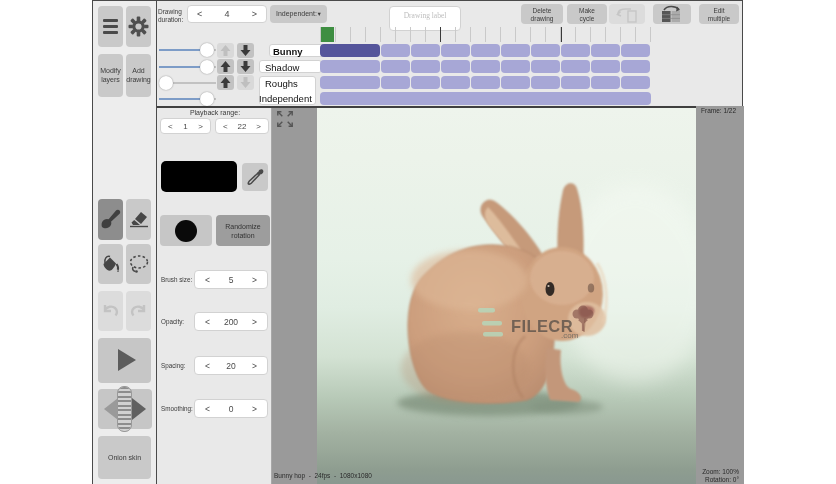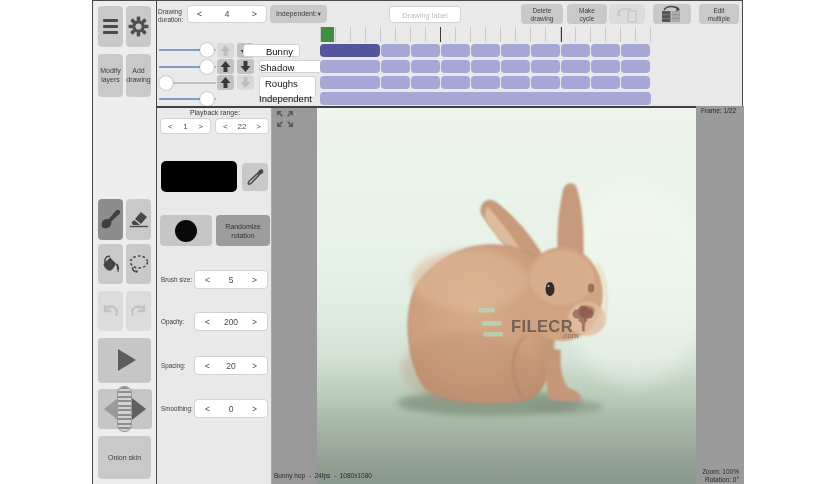--- a/index.html
+++ b/index.html
@@ -114,21 +114,21 @@
 
   <div class="btn" style="left:5px;top:435px;width:53px;height:43px;font-size:7px;line-height:43px;">Onion skin</div>
 
   <div class="lbl" style="left:65px;top:7px;width:30px;font-size:6.5px;line-height:7.5px;">Drawing duration:</div>
   <div class="whitebox spintxt" style="left:94px;top:4px;width:80px;height:18px;font-size:9px;padding:0 9px;">
     <span>&lt;</span>
       <span>4</span>
       <span>&gt;</span>
   </div>
   <div class="btn" style="left:177px;top:4px;width:57px;height:18px;font-size:7px;line-height:18px;text-align:left;padding-left:6px;">Independent:<span class="abs" style="right:5px;top:0;font-size:5.5px;">▼</span></div>
-  <div class="whitebox" style="left:296px;top:5px;width:72px;height:17px;color:#bdbdbd;font-size:7.5px;line-height:17px;text-align:center;">Drawing label</div>
+  <div class="whitebox" style="left:296px;top:5px;width:72px;height:25px;color:#bdbdbd;font-size:7.5px;line-height:17px;text-align:center;font-family:Liberation Serif, serif;">Drawing label</div>
 
   <div class="btn" style="left:428px;top:3px;width:42px;height:20px;font-size:6.5px;line-height:8px;padding-top:2.5px;">Delete<br>drawing</div>
   <div class="btn" style="left:474px;top:3px;width:40px;height:20px;font-size:6.5px;line-height:8px;padding-top:2.5px;">Make<br>cycle</div>
   <div class="btn btndis" style="left:516px;top:3px;width:36px;height:20px;">
     <svg class="abs" style="left:6px;top:2px;" width="24" height="17" viewBox="0 0 24 17">
       <path d="M3 8 C3 4 7 3 11 3 L16 3" fill="none" stroke="#c6c6c6" stroke-width="1.6"></path>
       <path d="M5.5 5.5 L2.5 8.5 L6 10" fill="none" stroke="#c6c6c6" stroke-width="1.6"></path>
       <rect x="13" y="5" width="8" height="11" fill="none" stroke="#c6c6c6" stroke-width="1.4"></rect>
     </svg>
   </div>
@@ -340,21 +340,21 @@
         </svg>
       </div>
     </div>
     <div class="abs" style="left:144px;top:41.75px;">
       <div class="abs" style="width:17px;height:15px;background:#c2c2c2;border-radius:3px;">
         <svg width="15" height="15" viewBox="0 0 15 15" style="position:absolute;left:1px;top:0;">
           <path d="M7.5 13 L12.5 7 L9.5 7 L9.5 2 L5.5 2 L5.5 7 L2.5 7 Z" fill="#3a3a3a"></path>
         </svg>
       </div>
     </div>
-    <div class="whitebox" style="left:150px;top:42.5px;width:57px;height:13.5px;border-radius:3px;font-size:9.5px;line-height:13.5px;padding-left:22px;color:#111;font-weight:normal;">Bunny</div>
+    <div class="whitebox" style="left:176px;top:42.5px;width:57px;height:13.5px;border-radius:3px;font-size:9.5px;line-height:13.5px;padding-left:3px;color:#111;font-weight:bold;">Bunny</div>
     <div class="abs" style="left:227px;top:42.5px;width:60px;height:13.5px;background:#55559b;border-radius:4px;"></div>
     <div class="abs" style="left:288px;top:42.5px;width:29px;height:13.5px;background:#a7a7d6;border-radius:4px;"></div>
     <div class="abs" style="left:318px;top:42.5px;width:29px;height:13.5px;background:#a7a7d6;border-radius:4px;"></div>
     <div class="abs" style="left:348px;top:42.5px;width:29px;height:13.5px;background:#a7a7d6;border-radius:4px;"></div>
     <div class="abs" style="left:378px;top:42.5px;width:29px;height:13.5px;background:#a7a7d6;border-radius:4px;"></div>
     <div class="abs" style="left:408px;top:42.5px;width:29px;height:13.5px;background:#a7a7d6;border-radius:4px;"></div>
     <div class="abs" style="left:438px;top:42.5px;width:29px;height:13.5px;background:#a7a7d6;border-radius:4px;"></div>
     <div class="abs" style="left:468px;top:42.5px;width:29px;height:13.5px;background:#a7a7d6;border-radius:4px;"></div>
     <div class="abs" style="left:498px;top:42.5px;width:29px;height:13.5px;background:#a7a7d6;border-radius:4px;"></div>
     <div class="abs" style="left:528px;top:42.5px;width:29px;height:13.5px;background:#a7a7d6;border-radius:4px;"></div>
@@ -368,21 +368,21 @@
         </svg>
       </div>
     </div>
     <div class="abs" style="left:144px;top:58.05px;">
       <div class="abs" style="width:17px;height:15px;background:#c2c2c2;border-radius:3px;">
         <svg width="15" height="15" viewBox="0 0 15 15" style="position:absolute;left:1px;top:0;">
           <path d="M7.5 13 L12.5 7 L9.5 7 L9.5 2 L5.5 2 L5.5 7 L2.5 7 Z" fill="#3a3a3a"></path>
         </svg>
       </div>
     </div>
-    <div class="whitebox" style="left:166px;top:58.8px;width:63px;height:13.5px;border-radius:3px;font-size:9.5px;line-height:13.5px;color:#111;">Shadow</div>
+    <div class="whitebox" style="left:166px;top:58.8px;width:63px;height:13.5px;border-radius:3px;font-size:9.5px;line-height:13.5px;padding-left:5px;color:#111;">Shadow</div>
     <div class="abs" style="left:227px;top:58.8px;width:60px;height:13.5px;background:#a7a7d6;border-radius:4px;"></div>
     <div class="abs" style="left:288px;top:58.8px;width:29px;height:13.5px;background:#a7a7d6;border-radius:4px;"></div>
     <div class="abs" style="left:318px;top:58.8px;width:29px;height:13.5px;background:#a7a7d6;border-radius:4px;"></div>
     <div class="abs" style="left:348px;top:58.8px;width:29px;height:13.5px;background:#a7a7d6;border-radius:4px;"></div>
     <div class="abs" style="left:378px;top:58.8px;width:29px;height:13.5px;background:#a7a7d6;border-radius:4px;"></div>
     <div class="abs" style="left:408px;top:58.8px;width:29px;height:13.5px;background:#a7a7d6;border-radius:4px;"></div>
     <div class="abs" style="left:438px;top:58.8px;width:29px;height:13.5px;background:#a7a7d6;border-radius:4px;"></div>
     <div class="abs" style="left:468px;top:58.8px;width:29px;height:13.5px;background:#a7a7d6;border-radius:4px;"></div>
     <div class="abs" style="left:498px;top:58.8px;width:29px;height:13.5px;background:#a7a7d6;border-radius:4px;"></div>
     <div class="abs" style="left:528px;top:58.8px;width:29px;height:13.5px;background:#a7a7d6;border-radius:4px;"></div>
@@ -396,21 +396,21 @@
         </svg>
       </div>
     </div>
     <div class="abs" style="left:144px;top:74.05px;">
       <div class="abs" style="width:17px;height:15px;background:#d9d9d9;border-radius:3px;">
         <svg width="15" height="15" viewBox="0 0 15 15" style="position:absolute;left:1px;top:0;">
           <path d="M7.5 13 L12.5 7 L9.5 7 L9.5 2 L5.5 2 L5.5 7 L2.5 7 Z" fill="#bfbfbf"></path>
         </svg>
       </div>
     </div>
-    <div class="whitebox" style="left:166px;top:74.8px;width:57px;height:22px;border-radius:3px;font-size:9.5px;line-height:13.5px;padding-left:5px;color:#111;">Roughs</div>
+    <div class="whitebox" style="left:166px;top:74.8px;width:57px;height:29px;border-radius:3px;font-size:9.5px;line-height:13.5px;padding-left:5px;color:#111;">Roughs</div>
     <div class="abs" style="left:227px;top:74.8px;width:60px;height:13.5px;background:#a7a7d6;border-radius:4px;"></div>
     <div class="abs" style="left:288px;top:74.8px;width:29px;height:13.5px;background:#a7a7d6;border-radius:4px;"></div>
     <div class="abs" style="left:318px;top:74.8px;width:29px;height:13.5px;background:#a7a7d6;border-radius:4px;"></div>
     <div class="abs" style="left:348px;top:74.8px;width:29px;height:13.5px;background:#a7a7d6;border-radius:4px;"></div>
     <div class="abs" style="left:378px;top:74.8px;width:29px;height:13.5px;background:#a7a7d6;border-radius:4px;"></div>
     <div class="abs" style="left:408px;top:74.8px;width:29px;height:13.5px;background:#a7a7d6;border-radius:4px;"></div>
     <div class="abs" style="left:438px;top:74.8px;width:29px;height:13.5px;background:#a7a7d6;border-radius:4px;"></div>
     <div class="abs" style="left:468px;top:74.8px;width:29px;height:13.5px;background:#a7a7d6;border-radius:4px;"></div>
     <div class="abs" style="left:498px;top:74.8px;width:29px;height:13.5px;background:#a7a7d6;border-radius:4px;"></div>
     <div class="abs" style="left:528px;top:74.8px;width:29px;height:13.5px;background:#a7a7d6;border-radius:4px;"></div>

